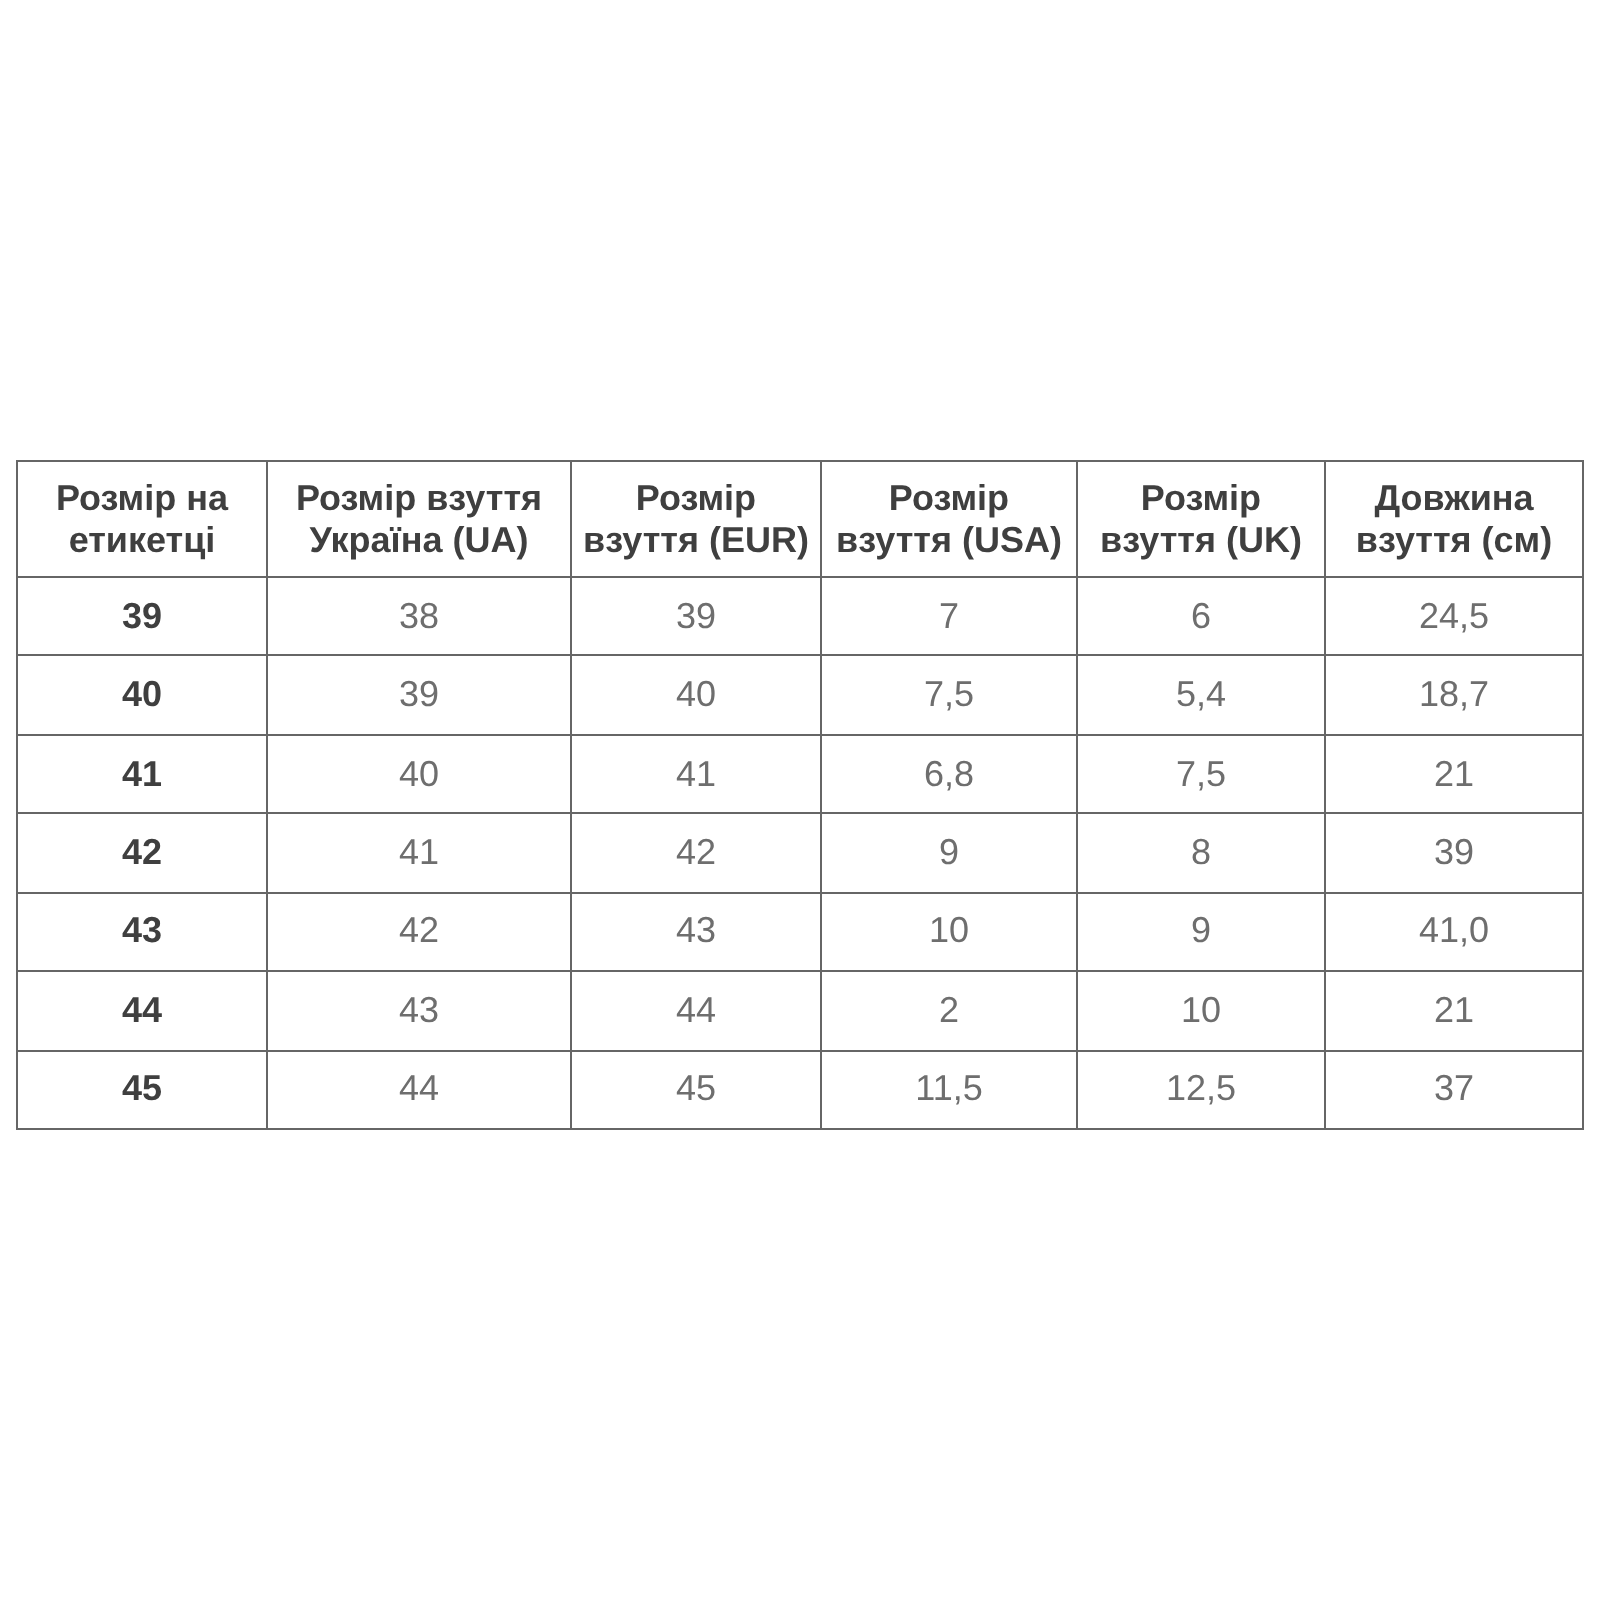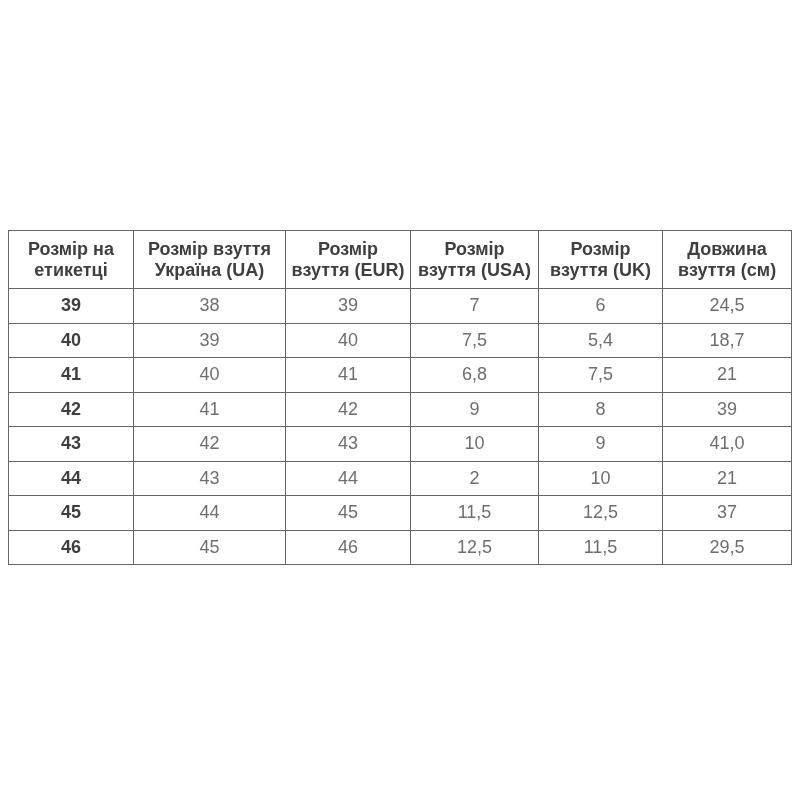--- a/index.html
+++ b/index.html
@@ -131,23 +131,15 @@
         <td>21</td>
       </tr>
       <tr>
         <td class="row-label">45</td>
         <td>44</td>
         <td>45</td>
         <td>11,5</td>
         <td>12,5</td>
         <td>37</td>
       </tr>
-      <tr>
-        <td class="row-label">46</td>
-        <td>45</td>
-        <td>46</td>
-        <td>12,5</td>
-        <td>11,5</td>
-        <td>29,5</td>
-      </tr>
     </tbody>
   </table>
 </div>
 
 </body></html>

